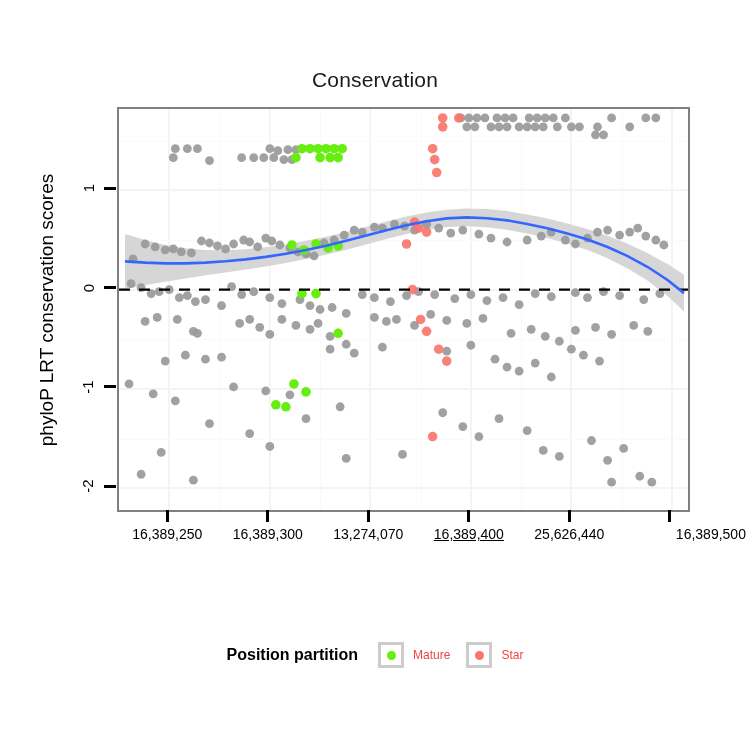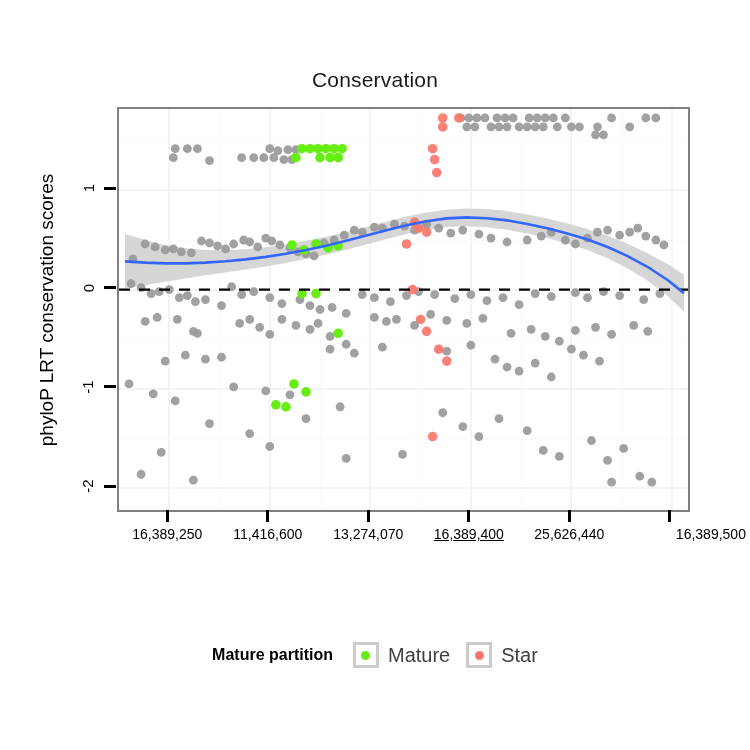--- a/index.html
+++ b/index.html
@@ -77,21 +77,21 @@
     display:flex;align-items:center;justify-content:center;gap:14px;
   }
   .legend-title{font-size:16px;font-weight:bold;color:#000;margin-right:6px;}
   .legend-item{display:flex;align-items:center;gap:9px;}
   .legend-key{
     width:26px;height:26px;background:#ffffff;
     border:3px solid #cccccc;box-sizing:border-box;
     display:flex;align-items:center;justify-content:center;
   }
   .legend-dot{width:9px;height:9px;border-radius:50%;}
-  .legend-label{font-size:20px;color:#404040;}
+  .legend-label{font-size:12px;color:#ef4444;}
 </style>
 </head>
 <body>
 
 <div id="root">
 
   <div class="plot-title">Conservation</div>
 
   <div class="axis-title-y">
     <span>phyloP LRT conservation scores</span>
@@ -377,42 +377,42 @@
         <circle cx="313.65" cy="327.55" r="4.8" class="pt pt-star" fill="#f8766d"></circle>
         <line x1="0" x2="569" y1="180.64851485148512" y2="180.64851485148512" class="zeroline" stroke="#000000"></line>
         <path d="M6.03 152.36 L26.14 153.65 L46.24 154.35 L66.35 154.35 L86.46 153.65 L106.56 152.26 L126.67 150.37 L146.77 147.89 L166.88 144.72 L186.99 140.95 L207.09 136.68 L227.20 131.81 L247.30 126.55 L267.41 121.29 L287.52 116.33 L307.62 112.16 L327.73 109.38 L347.83 108.39 L367.94 109.18 L388.05 111.37 L408.15 114.94 L428.26 119.31 L448.36 124.47 L468.47 130.52 L488.58 137.97 L508.68 147.10 L528.79 158.02 L548.89 171.22 L564.98 184.12" class="smoothline" stroke="#3366ff"></path>
       </svg>
   </div>
 
   <div id="axis-layer">
       <div class="tick tick-x" style="left: 165.765px; top: 510px;"></div>
       <div class="xlab" style="left: 167.265px; top: 526px;">16,389,250</div>
       <div class="tick tick-x" style="left: 266.295px; top: 510px;"></div>
-      <div class="xlab" style="left: 267.795px; top: 526px;">11,416,600</div>
+      <div class="xlab" style="left: 267.795px; top: 526px;">16,389,300</div>
       <div class="tick tick-x" style="left: 366.825px; top: 510px;"></div>
       <div class="xlab" style="left: 368.325px; top: 526px;">13,274,070</div>
       <div class="tick tick-x" style="left: 467.355px; top: 510px;"></div>
       <div class="xlab" style="left: 468.855px; top: 526px; text-decoration: underline;">16,389,400</div>
       <div class="tick tick-x" style="left: 567.885px; top: 510px;"></div>
       <div class="xlab" style="left: 569.385px; top: 526px;">25,626,440</div>
       <div class="tick tick-x" style="left: 668.415px; top: 510px;"></div>
       <div class="xlab" style="left: 669.915px; top: 526px; margin-left: 41px;">16,389,500</div>
       <div class="tick tick-y" style="left: 104px; top: 186.891px;"></div>
       <div style="position: absolute; left: 75px; top: 188.391px; width: 26px; font-size: 15px; text-align: center; transform: translateY(-50%);"><span style="display: inline-block; transform: rotate(-90deg);">1</span></div>
       <div class="tick tick-y" style="left: 104px; top: 286.149px;"></div>
       <div style="position: absolute; left: 75px; top: 287.649px; width: 26px; font-size: 15px; text-align: center; transform: translateY(-50%);"><span style="display: inline-block; transform: rotate(-90deg);">0</span></div>
       <div class="tick tick-y" style="left: 104px; top: 385.406px;"></div>
       <div style="position: absolute; left: 75px; top: 386.906px; width: 26px; font-size: 15px; text-align: center; transform: translateY(-50%);"><span style="display: inline-block; transform: rotate(-90deg);">-1</span></div>
       <div class="tick tick-y" style="left: 104px; top: 484.663px;"></div>
       <div style="position: absolute; left: 75px; top: 486.163px; width: 26px; font-size: 15px; text-align: center; transform: translateY(-50%);"><span style="display: inline-block; transform: rotate(-90deg);">-2</span></div>
     </div>
 
 
   <div class="legend">
-    <div class="legend-title">Mature partition</div>
+    <div class="legend-title">Position partition</div>
     <div id="legend-items" style="display:flex;align-items:center;gap:16px;">
         <div class="legend-item">
           <div class="legend-key">
             <div class="legend-dot" style="background: rgb(102, 238, 17);"></div>
           </div>
           <span class="legend-label">Mature</span>
         </div>
         <div class="legend-item">
           <div class="legend-key">
             <div class="legend-dot" style="background: rgb(248, 118, 109);"></div>

